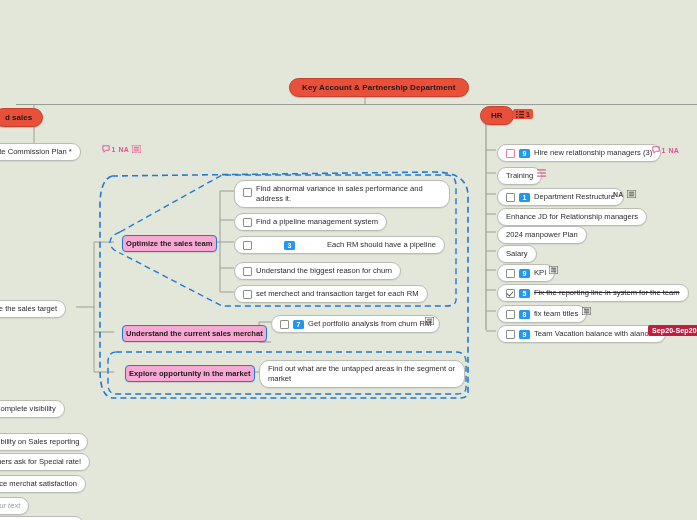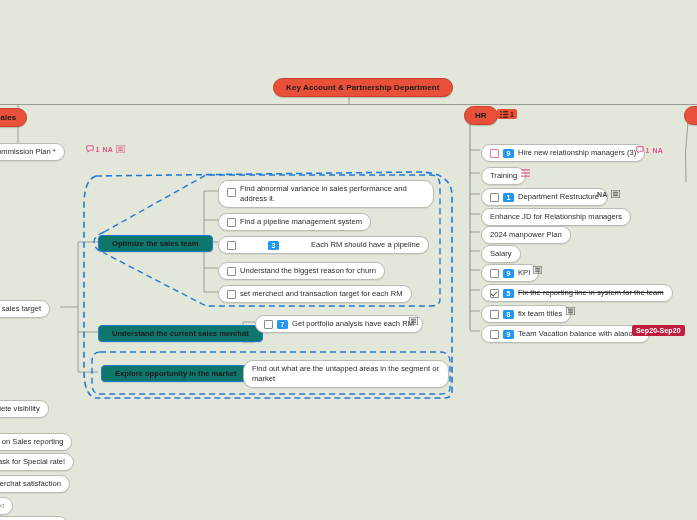--- a/index.html
+++ b/index.html
@@ -2,21 +2,21 @@
 <html><head>
 <meta charset="utf-8">
 <style>
   html,body{margin:0;padding:0;}
   body{
     width:697px;height:520px;overflow:hidden;position:relative;
     background:#e2e7da;
     font-family:"Liberation Sans", sans-serif;
     font-size:8px;color:#2b2b2b;
   }
-  #canvas{position:absolute;left:0;top:0;width:641px;height:520px;}
+  #canvas{position:absolute;left:16px;top:0;width:641px;height:520px;}
   svg.wires{position:absolute;left:0;top:0;width:697px;height:520px;pointer-events:none;}
 
   
   .root{
     position:absolute;background:#e8503a;border:1px solid #c93f2d;border-radius:11px;
     color:#1b1b1b;font-size:8px;font-weight:bold;letter-spacing:.1px;
     padding:4px 12px;white-space:nowrap;
     box-shadow:0 1px 1px rgba(0,0,0,.18);
   }
   
@@ -31,23 +31,24 @@
     padding:3px 8px;font-size:7.6px;line-height:10px;color:#2b2b2b;
     white-space:nowrap;display:flex;align-items:center;gap:4px;
     box-shadow:0 1px 1px rgba(0,0,0,.07);
   }
   .node.wrap{white-space:normal;}
   .node.done span.txt{text-decoration:line-through;}
   .node.placeholder{color:#9aa092;font-style:italic;}
 
   
   .subbranch{
-    position:absolute;background:#0f766e;border:1.6px solid #1f7ad4;border-radius:4px;
-    padding:3px 13px;font-size:7.6px;font-weight:bold;color:#1b1b1b;white-space:nowrap;
+    position:absolute;background:#f9a8d4;border:1.6px solid #1f7ad4;border-radius:4px;
+    padding:3px 3px;font-size:7.6px;font-weight:bold;color:#1b1b1b;white-space:nowrap;
     box-shadow:0 1px 1px rgba(0,0,0,.10);
+    margin-left:8px;
   }
 
   
   .cb{width:7px;height:7px;border:1px solid #8a8f86;background:#fff;border-radius:1px;
       flex:0 0 auto;display:inline-block;position:relative;}
   .cb.pink{border-color:#e57ba6;}
   .cb.checked:after{content:"";position:absolute;left:1px;top:0px;width:3px;height:5px;
       border:solid #555;border-width:0 1px 1px 0;transform:rotate(42deg);}
 
   
@@ -300,21 +301,21 @@
   <div class="node" style="left:218px;top:285px;align-items:flex-end;">
     <span class="cb"></span>
     <span class="txt">set merchect and transaction target for each RM</span>
   </div>
 
   <div class="subbranch" style="left:98px;top:325px;">Understand the current sales merchat</div>
 
   <div class="node" style="left:255px;top:315px;">
     <span class="cb"></span>
     <span class="numbadge">7</span>
-    <span class="txt">Get portfolio analysis have each RM</span>
+    <span class="txt">Get portfolio analysis from churn RM</span>
   </div>
   <div class="meta" style="left:409px;top:317px;">
     <span class="ic-list">
       <svg width="9" height="8" viewBox="0 0 10 9">
           <rect x="0" y="0" width="10" height="9" fill="none" stroke="#4a4a4a" stroke-width="1"></rect>
           <line x1="2" y1="2.5" x2="8" y2="2.5" stroke="#4a4a4a" stroke-width="1"></line>
           <line x1="2" y1="4.5" x2="8" y2="4.5" stroke="#4a4a4a" stroke-width="1"></line>
           <line x1="2" y1="6.5" x2="8" y2="6.5" stroke="#4a4a4a" stroke-width="1"></line>
         </svg>
     </span>

